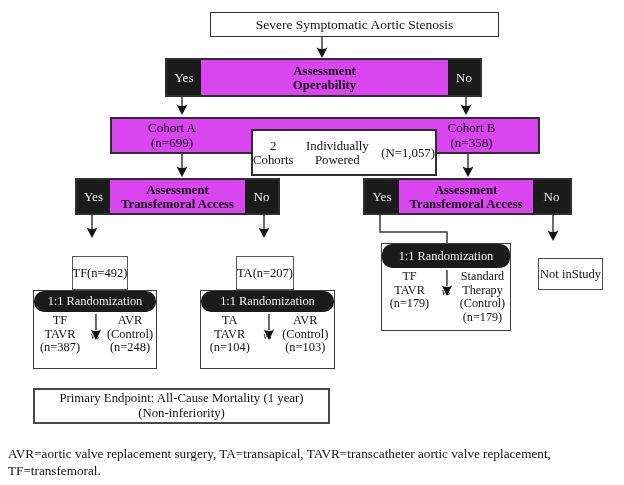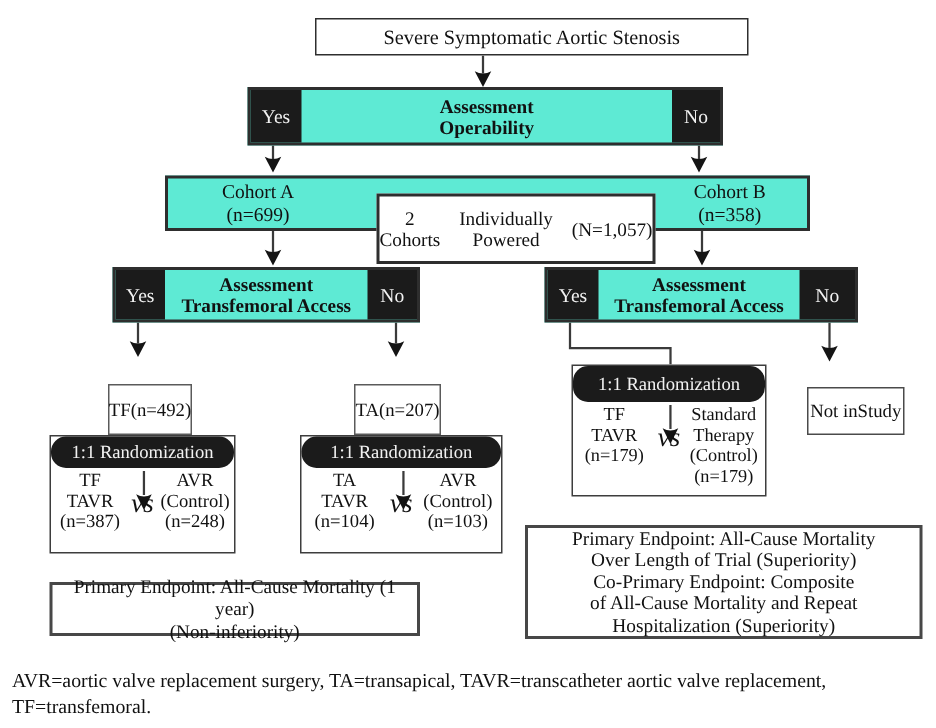--- a/index.html
+++ b/index.html
@@ -3,33 +3,33 @@
 <meta charset="utf-8">
 <style>
   html,body{margin:0;padding:0;background:#ffffff;}
   .canvas{
     position:relative;width:624px;height:485px;background:#ffffff;
     font-family:"Liberation Serif", serif;color:#111;overflow:hidden;
   }
   .abs{position:absolute;box-sizing:border-box;}
   .overlay{position:absolute;left:0;top:0;z-index:1;}
   .box{background:#fff;border:1.5px solid #2e2e2e;display:flex;align-items:center;justify-content:center;z-index:2;}
-  .bar{background:#5eead4;border:2px solid #2e2e2e;display:flex;z-index:2;}
+  .bar{background:#d946ef;border:2px solid #2e2e2e;display:flex;z-index:2;}
   .tag{background:#1b1b1b;color:#f2f2f2;display:flex;align-items:center;justify-content:center;font-size:13px;flex:0 0 auto;}
   .bar-label{flex:1 1 auto;display:flex;flex-direction:column;align-items:center;justify-content:center;font-size:12.8px;line-height:14px;text-align:center;font-weight:bold;}
   .stack{display:flex;flex-direction:row;align-items:center;justify-content:center;text-align:center;margin-top:16px;}
   .cell{position:absolute;top:0;height:100%;display:flex;flex-direction:column;align-items:center;justify-content:center;font-size:13px;line-height:14.5px;text-align:center;}
   .thinbox{background:#fff;border:1px solid #5a5a5a;font-size:12.5px;line-height:14px;z-index:2;}
   .rand{background:#fff;border:1.5px solid #3d3d3d;z-index:2;}
   .rand-header{background:#1b1b1b;color:#f2f2f2;display:flex;align-items:center;justify-content:center;font-size:12.4px;border-radius:10px;}
   .rand-body{display:grid;grid-template-columns:1fr 18px 1fr;padding-top:2px;font-size:12.4px;line-height:13.5px;text-align:center;}
   .rand-col{display:flex;flex-direction:column;align-items:center;}
   .mid{position:relative;}
   .mid svg{position:absolute;top:0;left:50%;transform:translateX(-42%);}
-  .vs{position:absolute;top:15px;left:0;width:100%;text-align:center;font-style:italic;font-size:18px;}
+  .vs{position:absolute;top:15px;left:0;width:100%;text-align:center;font-style:italic;font-size:10px;}
   .endpoint{background:#fff;border:2px solid #474747;display:flex;flex-direction:column;align-items:center;justify-content:center;text-align:center;z-index:2;}
   .footer{font-size:13.2px;line-height:16.5px;z-index:2;}
   .small{font-size:12.2px;}
 </style>
 </head>
 <body>
 
 <div class="canvas">
 
   <svg class="overlay" width="624" height="485" viewBox="0 0 624 485">
@@ -73,21 +73,21 @@
     <div class="tag" style="width:32px;">
       <span>No</span>
     </div>
   </div>
 
   <div class="abs bar" style="left:110px;top:117px;width:430px;height:37px;">
     <div class="cell" style="left:0;width:120px;">
       <div>Cohort A</div>
       <div>(n=699)</div>
     </div>
-    <div class="cell" style="right:0;width:103px;padding-left:12px;">
+    <div class="cell" style="right:15px;width:103px;padding-left:12px;">
       <div>Cohort B</div>
       <div>(n=358)</div>
     </div>
   </div>
   <div class="abs box stack" style="left:251px;top:113px;width:186px;height:47px;z-index:3;border-width:2px;font-size:12.8px;line-height:14px;">
     <div>2 Cohorts</div>
     <div>Individually Powered</div>
     <div>(N=1,057)</div>
   </div>
 
@@ -199,30 +199,23 @@
       </div>
       <div class="rand-col">
         <div>Standard</div>
         <div>Therapy</div>
         <div>(Control)</div>
         <div>(n=179)</div>
       </div>
     </div>
   </div>
 
-  <div class="abs endpoint" style="left:33px;top:388px;width:247px;height:36px;font-size:12.8px;line-height:15px;">
+  <div class="abs endpoint" style="left:33px;top:388px;width:297px;height:36px;font-size:12.8px;line-height:15px;">
     <div>Primary Endpoint: All-Cause Mortality (1 year)</div>
     <div>(Non-inferiority)</div>
-  </div>
-  <div class="abs endpoint" style="left:350px;top:350px;width:265px;height:76px;font-size:12.9px;line-height:14.4px;">
-    <div>Primary Endpoint: All-Cause Mortality</div>
-    <div>Over Length of Trial (Superiority)</div>
-    <div>Co-Primary Endpoint: Composite</div>
-    <div>of All-Cause Mortality and Repeat</div>
-    <div>Hospitalization (Superiority)</div>
   </div>
 
   <div class="abs footer" style="left:8px;top:446px;width:612px;">
     <div>AVR=aortic valve replacement surgery, TA=transapical, TAVR=transcatheter aortic valve replacement,</div>
     <div>TF=transfemoral.</div>
   </div>
 
 </div>
 
 </body></html>

